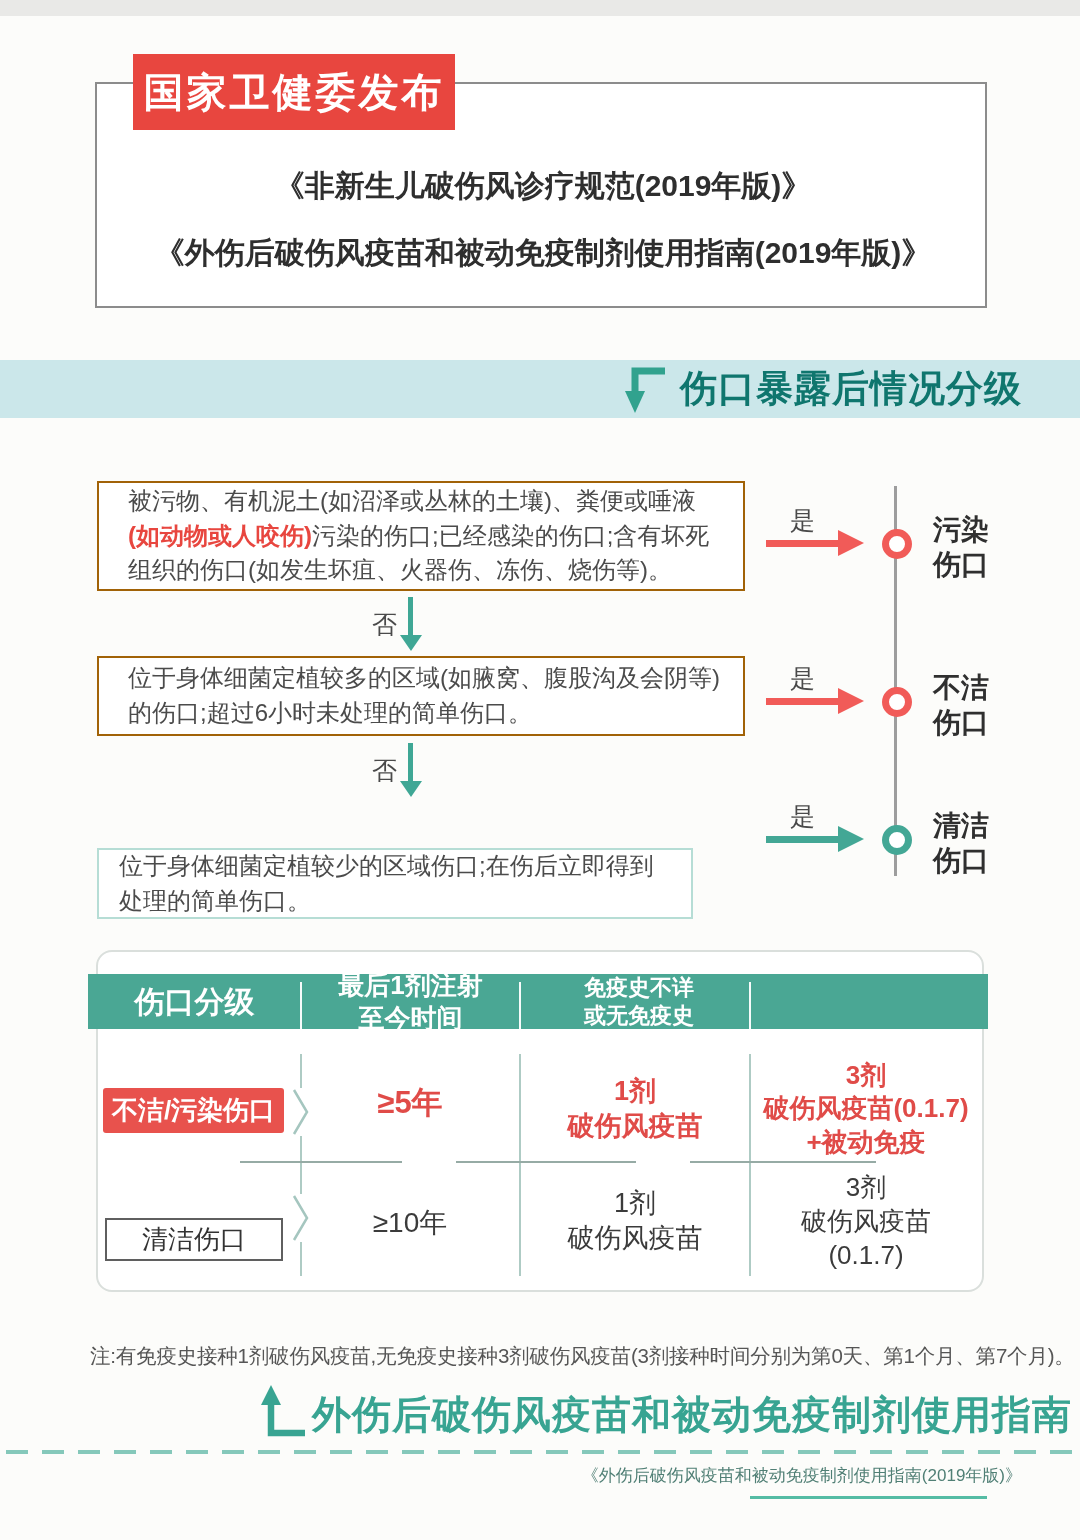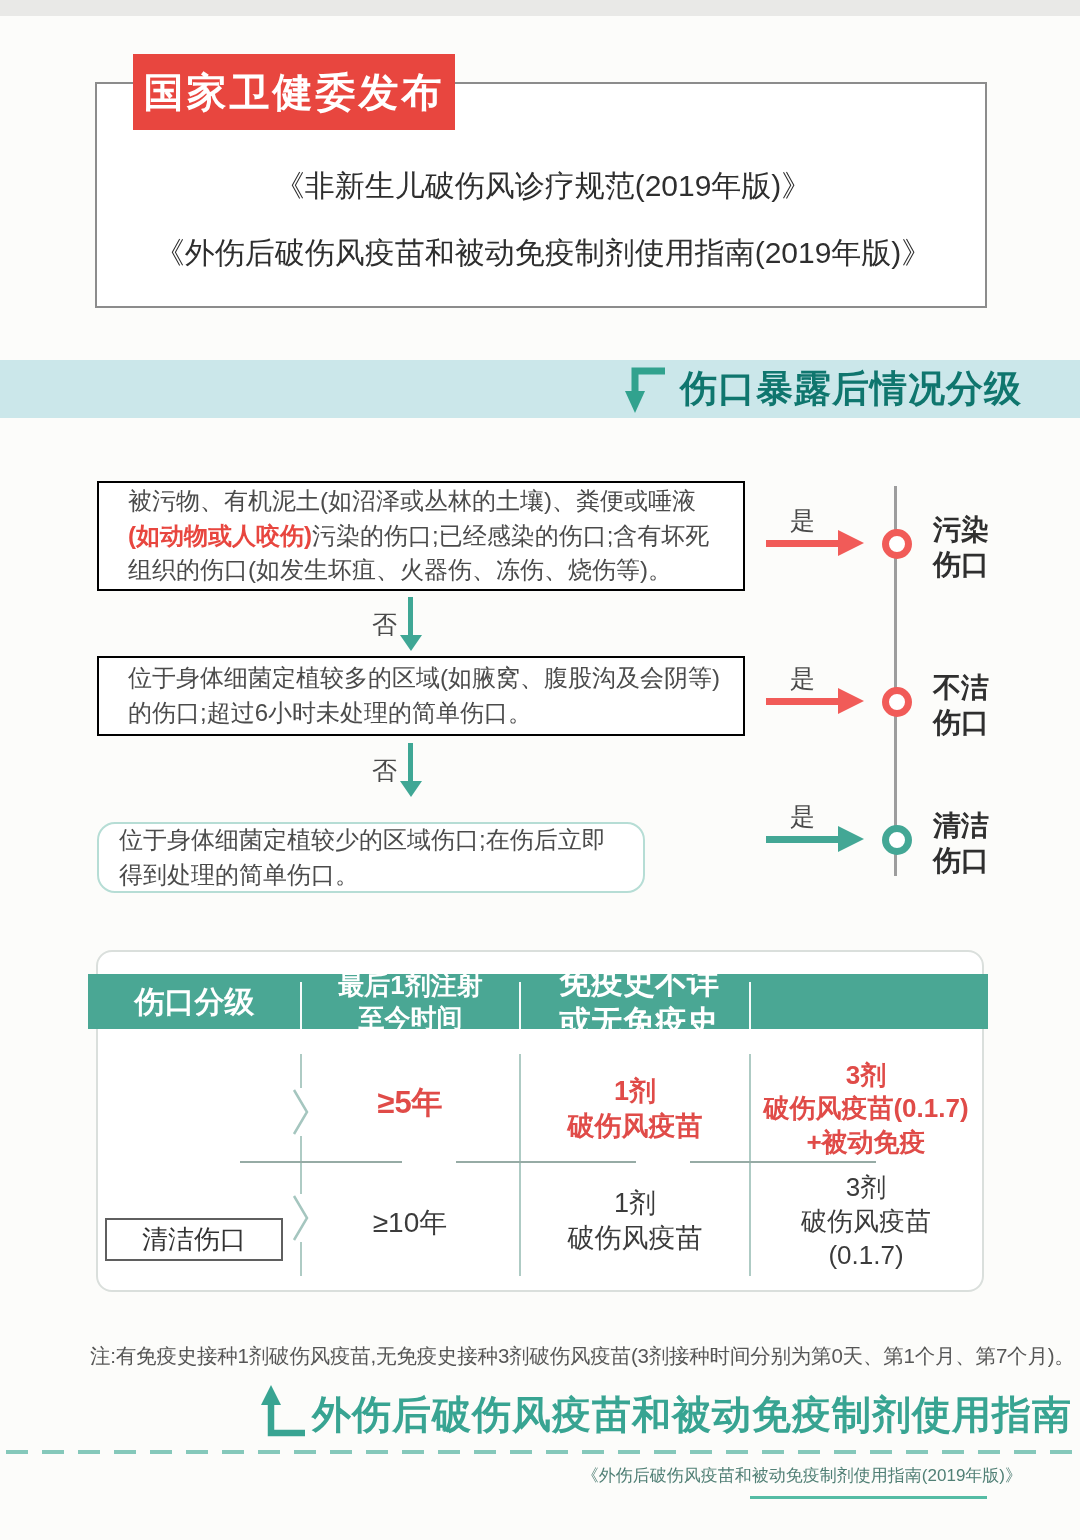--- a/index.html
+++ b/index.html
@@ -8,31 +8,31 @@
   .abs{position:absolute;}
   .pre{white-space:pre-line;}
   .ctr{display:flex;align-items:center;justify-content:center;text-align:center;}
 
   
   .hdr-box{left:95px;top:66px;width:888px;height:222px;border:2px solid #8c8c8c;background:#fff;}
   .badge{left:133px;top:38px;width:322px;height:76px;background:#e8463f;color:#fff;
          font-size:40px;font-weight:bold;letter-spacing:3px;z-index:2;
          font-family:"Liberation Serif","DejaVu Serif",serif;}
   .doc-titles{left:95px;top:150px;width:888px;text-align:center;color:#2e2e2e;}
-  .doc-titles div{font-size:30px;font-weight:400;margin-bottom:26px;padding-left:8px;}
+  .doc-titles div{font-size:30px;font-weight:700;margin-bottom:26px;padding-left:8px;}
 
   
   .banner{left:0;top:344px;width:1080px;height:58px;background:#cbe7ea;
           display:flex;align-items:center;justify-content:flex-end;padding-right:58px;box-sizing:border-box;gap:14px;}
   .banner-title{color:#0f766e;font-size:37px;font-weight:bold;letter-spacing:1px;}
 
   
   .fbox{box-sizing:border-box;background:#fff;color:#4b4b4b;font-size:24px;line-height:1.45;
         padding:13px 20px;display:flex;align-items:center;}
-  .fbox-red{border:2px solid #000000;padding-left:29px;}
+  .fbox-red{border:2px solid #a16207;padding-left:29px;}
   .fbox-teal{border:2px solid #b6ddd5;}
   .red-em{color:#e8463f;font-weight:bold;}
   .lbl{color:#4a4a4a;font-size:25px;}
 
   .v-arrow{width:5px;background:#3fa795;}
   .v-arrow::after{content:"";position:absolute;left:50%;transform:translateX(-50%);bottom:-15px;
         border-left:11px solid transparent;border-right:11px solid transparent;border-top:16px solid #3fa795;}
 
   .h-arrow{height:7px;}
   .h-arrow::after{content:"";position:absolute;right:-26px;top:-10px;
@@ -96,21 +96,21 @@
   <div class="abs lbl" style="left:372px;top:592px;">否</div>
   <div class="abs v-arrow" style="left:408px;top:581px;height:39px;"></div>
 
   <div class="abs fbox fbox-red" style="left:97px;top:640px;width:648px;height:80px;">
     <div>位于身体细菌定植较多的区域(如腋窝、腹股沟及会阴等)的伤口;超过6小时未处理的简单伤口。</div>
   </div>
 
   <div class="abs lbl" style="left:372px;top:738px;">否</div>
   <div class="abs v-arrow" style="left:408px;top:727px;height:39px;"></div>
 
-  <div class="abs fbox fbox-teal" style="left:97px;top:806px;width:548px;height:71px;border-radius:18px;">
+  <div class="abs fbox fbox-teal" style="left:97px;top:832px;width:596px;height:71px;">
     <div>位于身体细菌定植较少的区域伤口;在伤后立即得到处理的简单伤口。</div>
   </div>
 
   <div class="abs vline"></div>
 
   <div class="abs lbl" style="left:790px;top:488px;">是</div>
   <div class="abs h-arrow h-red" style="left:766px;top:524px;width:72px;"></div>
   <div class="abs node node-red" style="left:882px;top:513px;"></div>
   <div class="abs result pre" style="left:933px;top:496px;">污染
 伤口</div>
@@ -126,21 +126,21 @@
   <div class="abs node node-teal" style="left:882px;top:809px;"></div>
   <div class="abs result pre" style="left:933px;top:792px;">清洁
 伤口</div>
 
   <div class="abs card"></div>
 
   <div class="abs thead">
     <div class="th pre" style="width:213px;font-size:30px;">伤口分级</div>
     <div class="th pre" style="width:219px;font-size:26px;">最后1剂注射
 至今时间</div>
-    <div class="th pre" style="width:238px;font-size:32px;border-radius:10px;">免疫史不详
+    <div class="th pre" style="width:238px;font-size:22px;border-radius:10px;">免疫史不详
 或无免疫史</div>
   </div>
   <div class="abs th-div" style="left:300px;"></div>
   <div class="abs th-div" style="left:519px;"></div>
   <div class="abs th-div" style="left:749px;"></div>
 
   <div class="abs b-div" style="left:300px;"></div>
   <div class="abs b-div" style="left:519px;"></div>
   <div class="abs b-div" style="left:749px;"></div>
 
@@ -150,20 +150,21 @@
   </svg>
   <svg class="abs" style="left:290px;top:1178px;" width="22" height="48" viewBox="0 0 22 48">
     <rect width="22" height="48" fill="#fff"></rect>
     <polyline points="4,2 17,24 4,46" fill="none" stroke="#a5c6bf" stroke-width="2.5"></polyline>
   </svg>
 
   <div class="abs h-sep" style="left:240px;width:162px;"></div>
   <div class="abs h-sep" style="left:456px;width:180px;"></div>
   <div class="abs h-sep" style="left:690px;width:186px;"></div>
 
+  <div class="abs grade-red ctr" style="left:103px;top:1072px;width:181px;height:45px;">不洁/污染伤口</div>
   <div class="abs red-cell cellc" style="left:410px;top:1066px;font-size:31px;">≥5年</div>
   <div class="abs red-cell cellc pre" style="left:635px;top:1058px;font-size:27px;line-height:1.3;">1剂
 破伤风疫苗</div>
   <div class="abs red-cell cellc pre" style="left:866px;top:1043px;font-size:26px;line-height:1.28;">3剂
 破伤风疫苗(0.1.7)
 +被动免疫</div>
 
   <div class="abs grade-clean ctr" style="left:105px;top:1202px;width:178px;height:43px;box-sizing:border-box;">清洁伤口</div>
   <div class="abs dark-cell cellc" style="left:410px;top:1188px;font-size:28px;">≥10年</div>
   <div class="abs dark-cell cellc pre" style="left:635px;top:1170px;font-size:27px;line-height:1.3;">1剂

